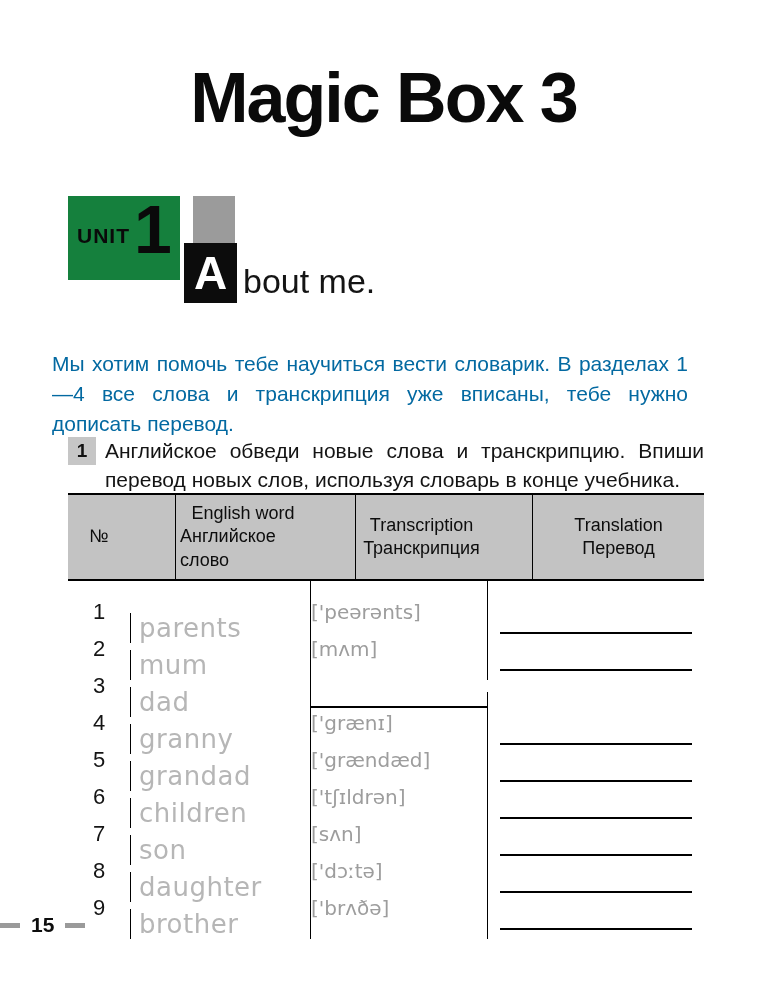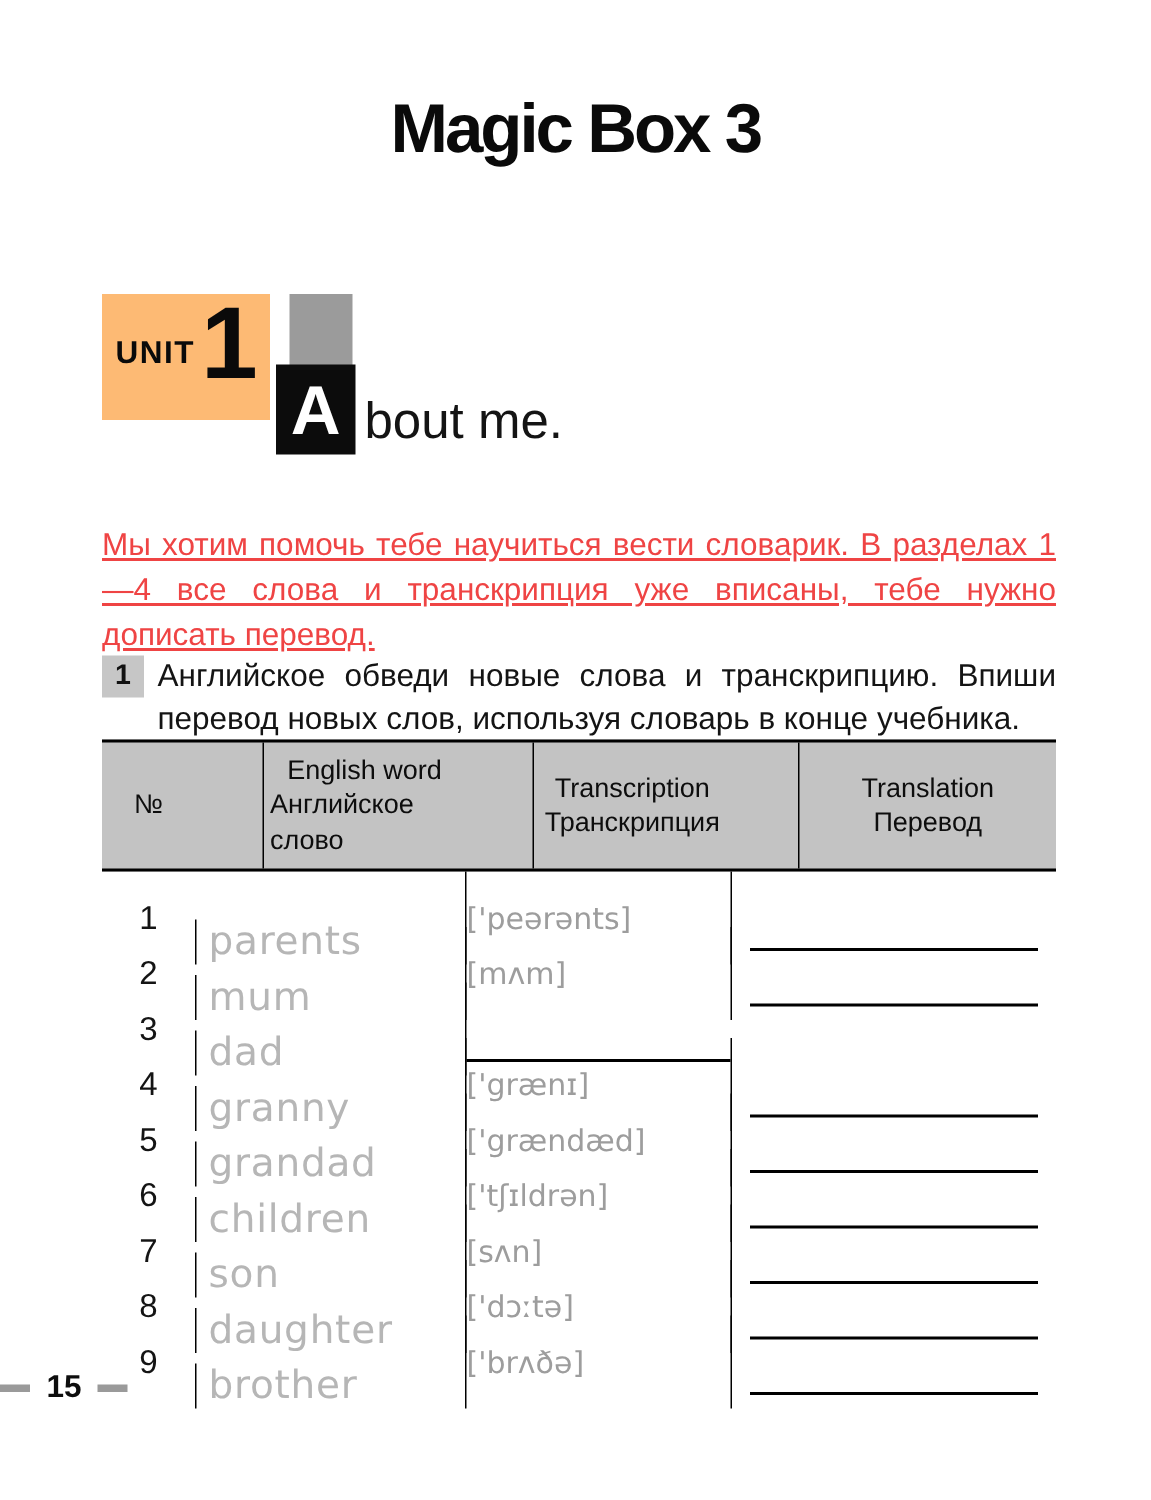--- a/index.html
+++ b/index.html
@@ -3,37 +3,37 @@
 <meta charset="utf-8">
 <style>
   * { margin:0; padding:0; box-sizing:border-box; }
   html,body { background:#ffffff; }
   body {
     width:767px; height:1000px; position:relative; overflow:hidden;
     font-family:"Liberation Sans", sans-serif; color:#111;
   }
   .book-title {
     position:absolute; left:0; right:0; top:58px;
-    text-align:center; font-size:46px; font-weight:bold; letter-spacing:-2px; color:#0a0a0a;
+    text-align:center; font-size:70px; font-weight:bold; letter-spacing:-2px; color:#0a0a0a;
   }
   
   .unit-block { position:absolute; left:68px; top:196px; width:460px; height:112px; }
-  .unit-gray { position:absolute; left:0; top:0; width:112px; height:84px; background:#fdba74; }
+  .unit-gray { position:absolute; left:0; top:0; width:112px; height:84px; background:#15803d; }
   .unit-label { position:absolute; left:9px; top:28px; font-size:21px; font-weight:bold; letter-spacing:1px; color:#0a0a0a; }
   .unit-number { position:absolute; left:66px; top:-6px; font-size:68px; font-weight:bold; color:#0a0a0a; }
   .unit-darkgray { position:absolute; left:125px; top:0; width:42px; height:64px; background:#9b9b9b; }
   .unit-black {
     position:absolute; left:116px; top:47px; width:53px; height:60px; background:#0c0c0c;
     color:#fff; font-size:46px; font-weight:bold; display:flex; align-items:center; justify-content:center;
   }
   .unit-rest { position:absolute; left:175px; top:66px; font-size:34px; color:#141414; }
   
   .intro {
-    position:absolute; left:68px; top:349px; width:636px;
-    font-size:21px; line-height:1.43; text-align:justify; color:#ef4444;text-decoration:underline;
+    position:absolute; left:52px; top:349px; width:636px;
+    font-size:21px; line-height:1.43; text-align:justify; color:#0369a1;
   }
   
   .exercise { position:absolute; left:68px; top:436px; width:636px; display:flex; gap:9px; }
   .ex-num {
     flex:none; width:28px; height:28px; background:#c6c6c6; margin-top:1px;
     display:flex; align-items:center; justify-content:center; font-size:19px; font-weight:bold;
   }
   .ex-text { font-size:21px; line-height:1.4; text-align:justify; color:#141414; }
   
   .vocab-table { position:absolute; left:68px; top:493px; width:636px; }

